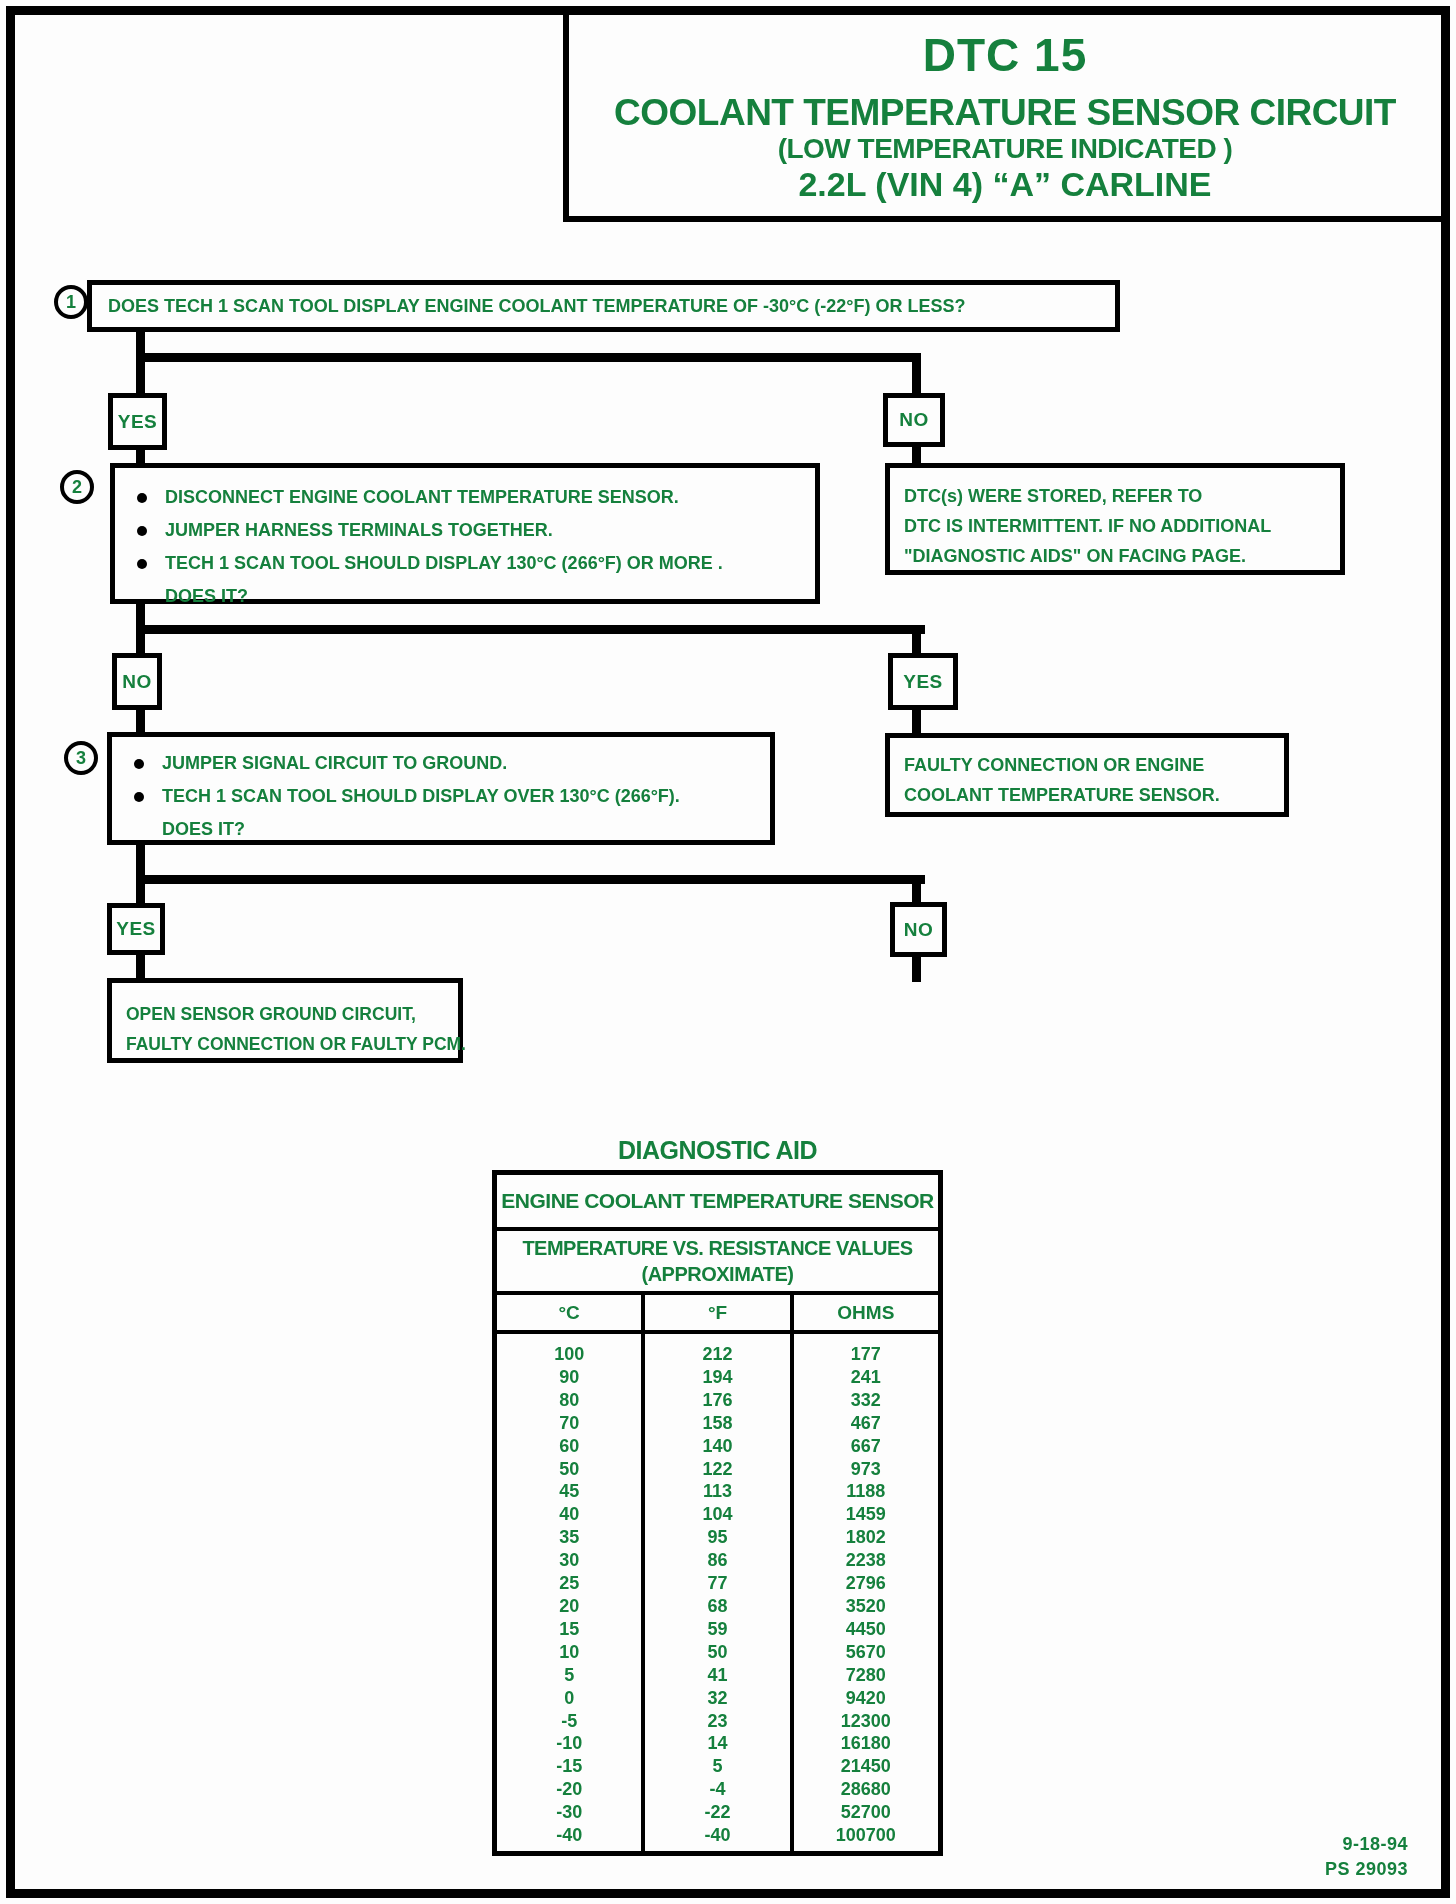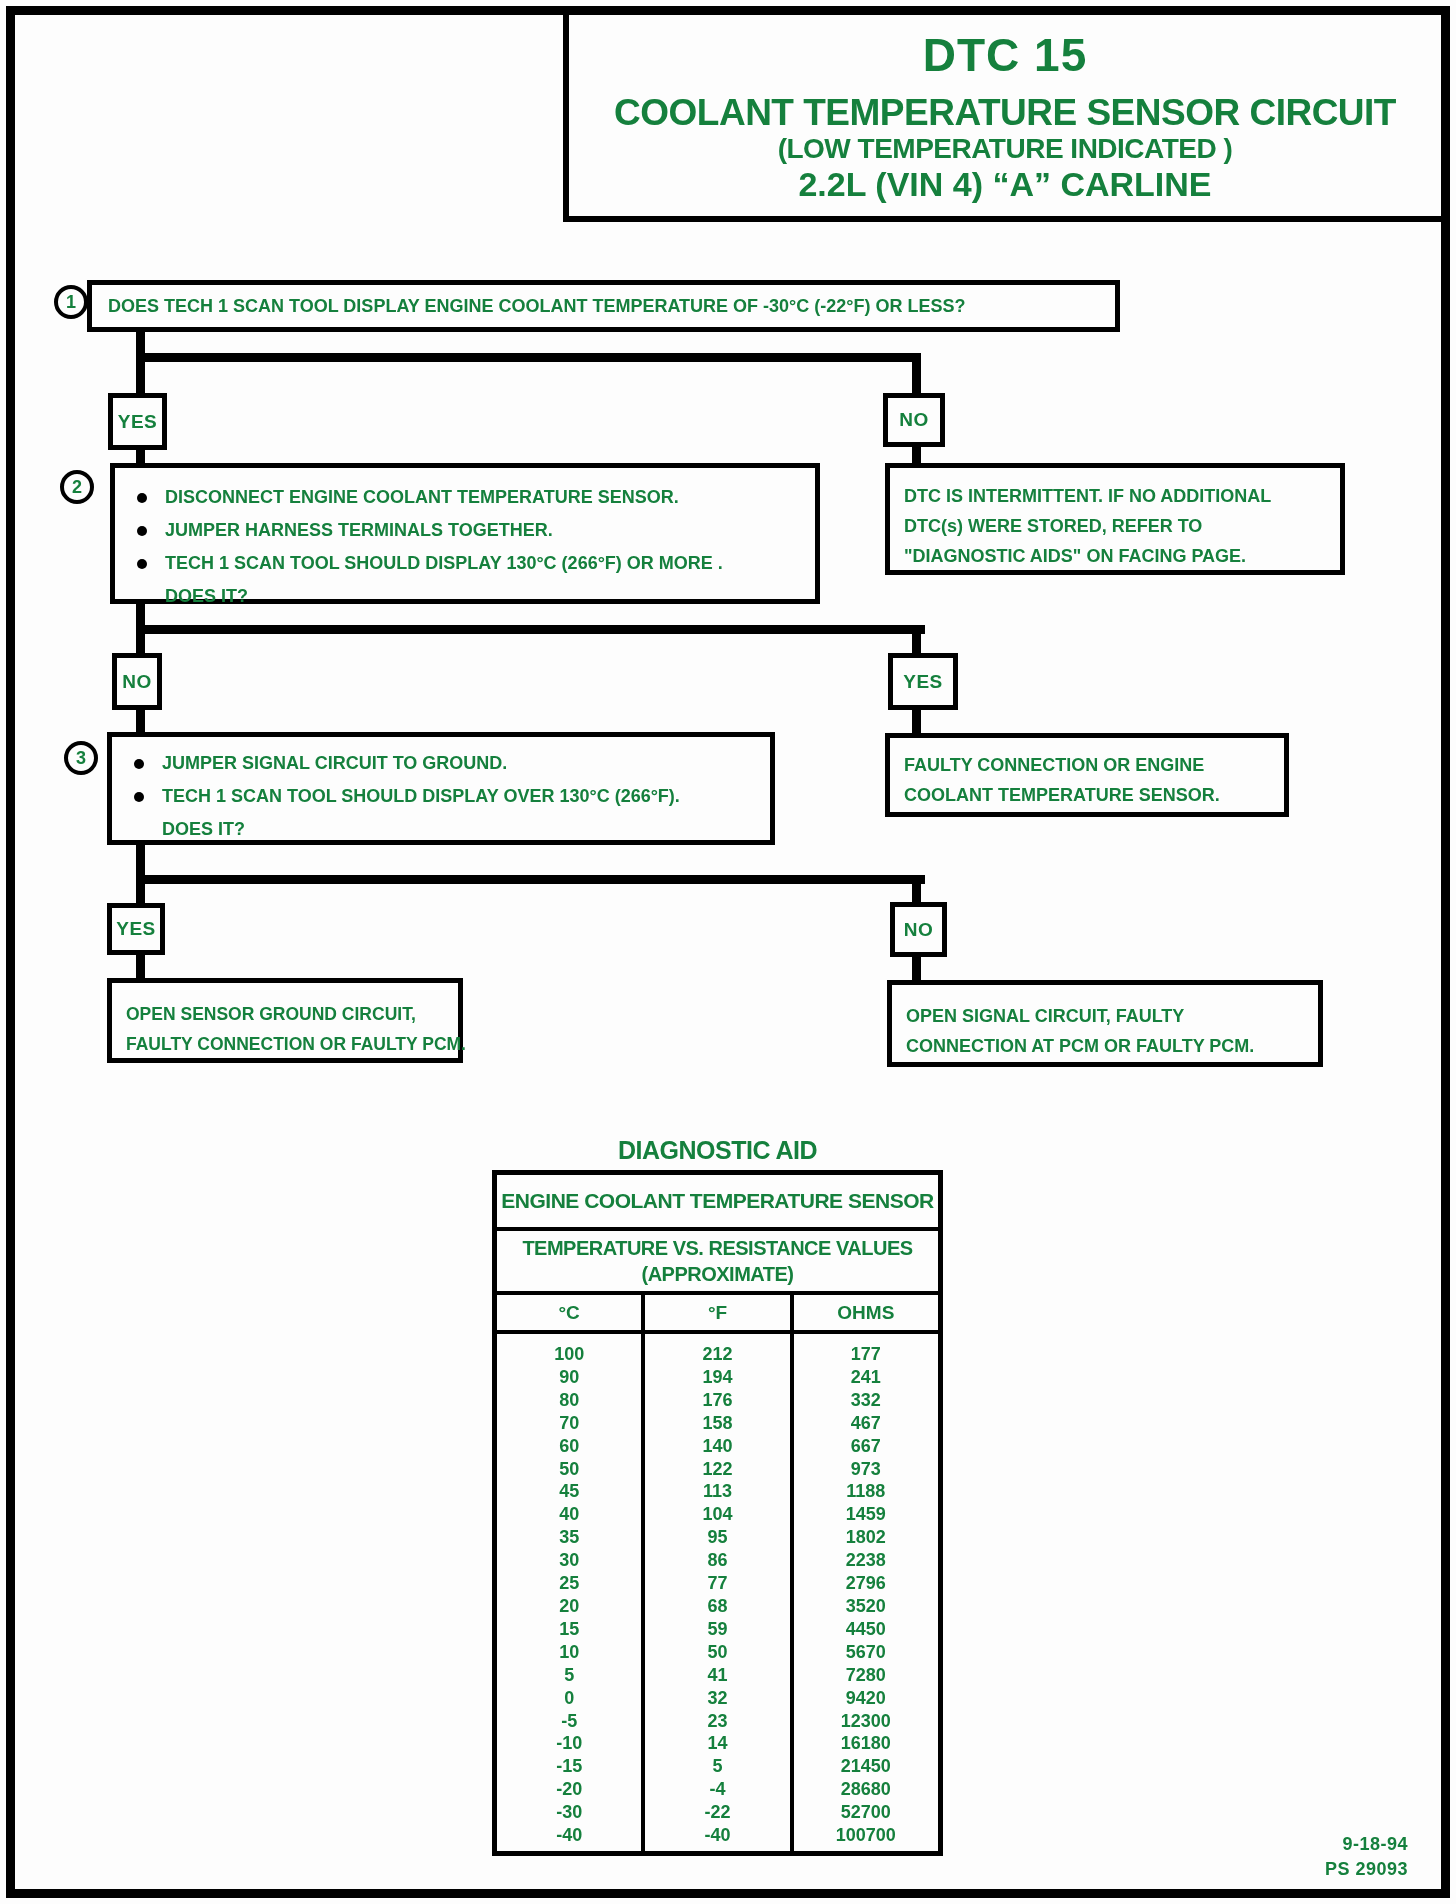--- a/index.html
+++ b/index.html
@@ -129,22 +129,22 @@
       <span class="bullet-text">JUMPER HARNESS TERMINALS TOGETHER.</span>
     </div>
     <div class="bullet-row" style="height:33px;">
       <span class="bullet-dot"></span>
       <span class="bullet-text">TECH 1 SCAN TOOL SHOULD DISPLAY 130°C (266°F) OR MORE .</span>
     </div>
     <div class="question-line" style="height:33px; line-height:33px;">DOES IT?</div>
   </div>
 
   <div class="qbox result-box" style="left:885px; top:463px; width:460px; height:112px; padding-top:13px;">
+    <div class="result-line" style="line-height:30px;">DTC(s) WERE STORED, REFER TO</div>
     <div class="result-line" style="line-height:30px;">DTC IS INTERMITTENT.  IF NO ADDITIONAL</div>
-    <div class="result-line" style="line-height:30px;">DTC(s) WERE STORED, REFER TO</div>
     <div class="result-line" style="line-height:30px;">"DIAGNOSTIC AIDS" ON FACING PAGE.</div>
   </div>
 
   <div class="vline" style="left:136px; top:600px; width:9px; height:58px;"></div>
   <div class="hline" style="left:136px; top:625px; width:789px; height:9px;"></div>
   <div class="vline" style="left:912px; top:625px; width:9px; height:33px;"></div>
 
   <div class="small-box" style="left:112px; top:653px; width:50px; height:57px;">
     <span>NO</span>
   </div>
@@ -183,24 +183,20 @@
   </div>
   <div class="small-box" style="left:890px; top:902px; width:57px; height:55px;">
     <span>NO</span>
   </div>
   <div class="vline" style="left:136px; top:952px; width:9px; height:28px;"></div>
   <div class="vline" style="left:912px; top:954px; width:9px; height:28px;"></div>
 
   <div class="qbox result-box" style="left:107px; top:978px; width:356px; height:85px; padding-top:16px;">
     <div class="result-line" style="line-height:30px; font-size:17.5px;">OPEN SENSOR GROUND CIRCUIT,</div>
     <div class="result-line" style="line-height:30px; font-size:17.5px;">FAULTY CONNECTION OR FAULTY PCM.</div>
-  </div>
-  <div class="qbox result-box" style="left:887px; top:980px; width:436px; height:87px; padding-top:16px;">
-    <div class="result-line" style="line-height:30px;">OPEN SIGNAL CIRCUIT, FAULTY</div>
-    <div class="result-line" style="line-height:30px;">CONNECTION AT PCM OR FAULTY PCM.</div>
   </div>
 
   <div class="da-heading">DIAGNOSTIC AID</div>
 
   <div class="da-table">
     <div class="t-title">ENGINE COOLANT TEMPERATURE SENSOR</div>
     <div class="t-sub">
       <span>TEMPERATURE VS. RESISTANCE VALUES</span>
       <span>(APPROXIMATE)</span>
     </div>

